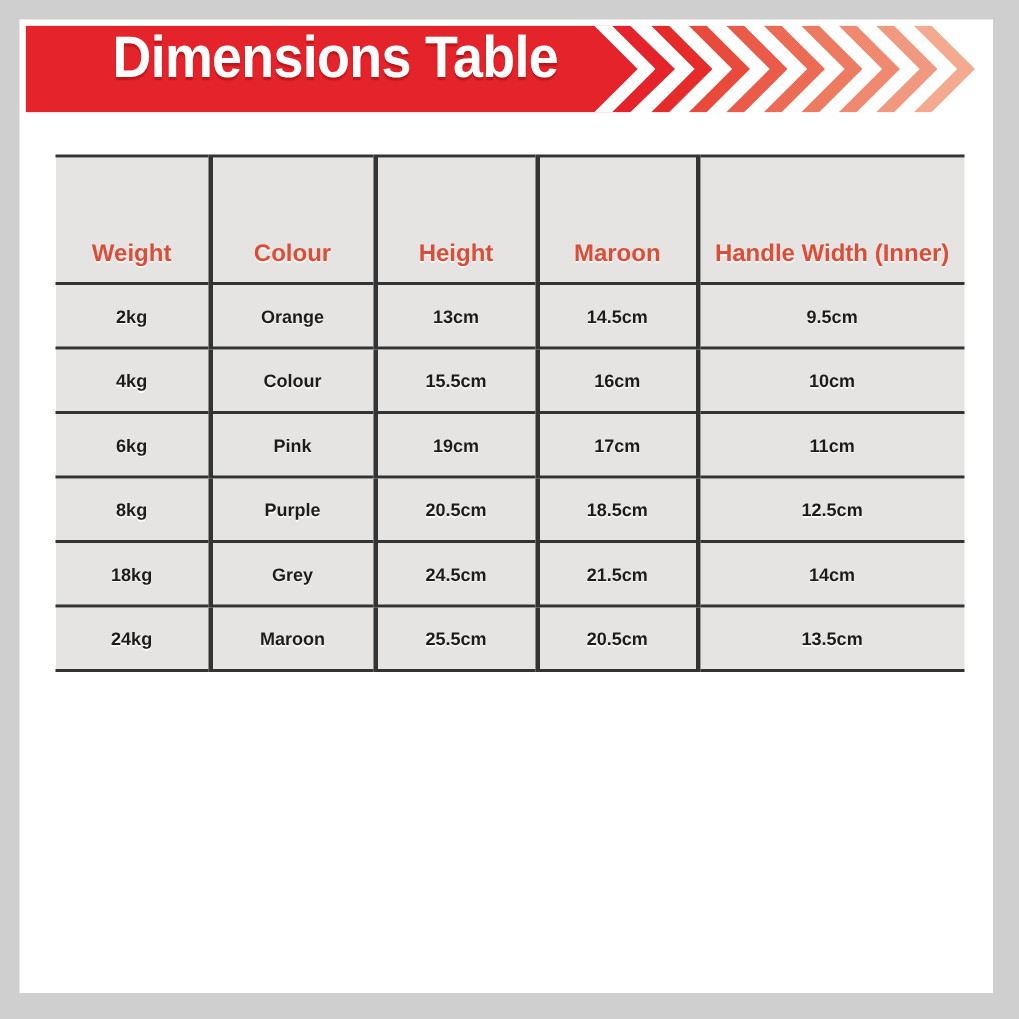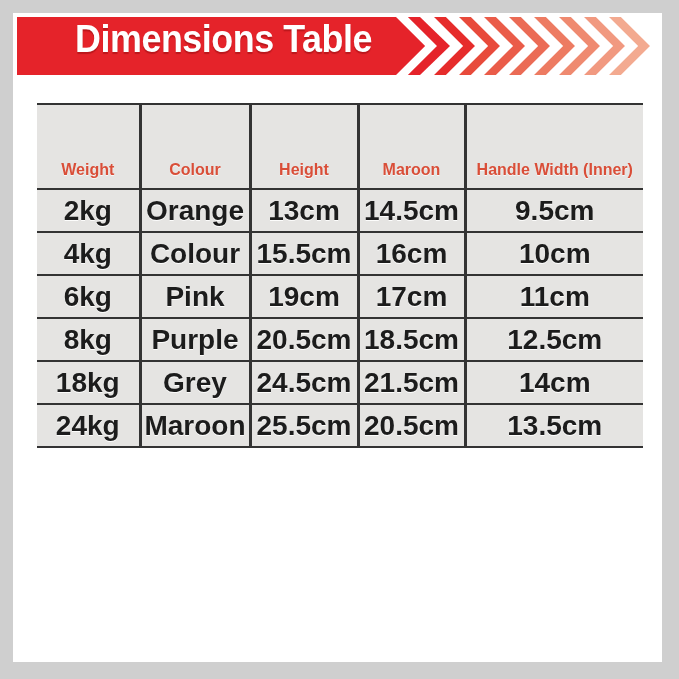--- a/index.html
+++ b/index.html
@@ -84,21 +84,21 @@
     vertical-align: bottom;
     padding: 0 4px 9px 4px;
     color: var(--header-text, #d94e38);
     font-size: 16px;
     font-weight: bold;
     line-height: 1.12;
     text-shadow: 0 1px 0 rgba(255,255,255,0.7);
   }
   table.dims td {
     height: 39px;
-    font-size: 28px;
+    font-size: 12px;
     font-weight: bold;
     color: var(--cell-text, #1c1c1c);
     text-shadow: 0 1px 0 rgba(255,255,255,0.9);
   }
 </style>
 </head>
 <body>
 
 <div class="card">
 

